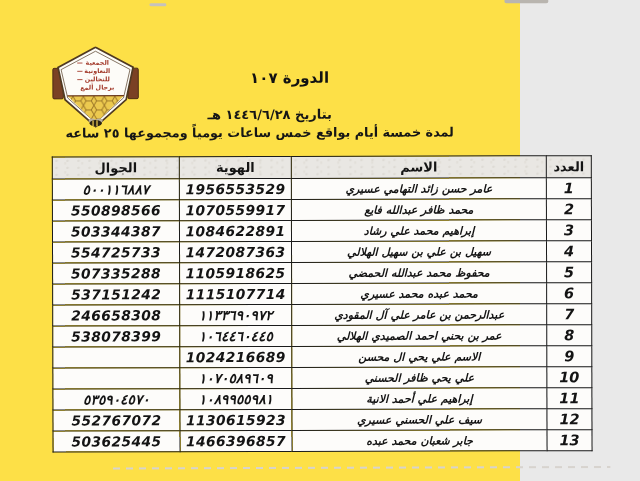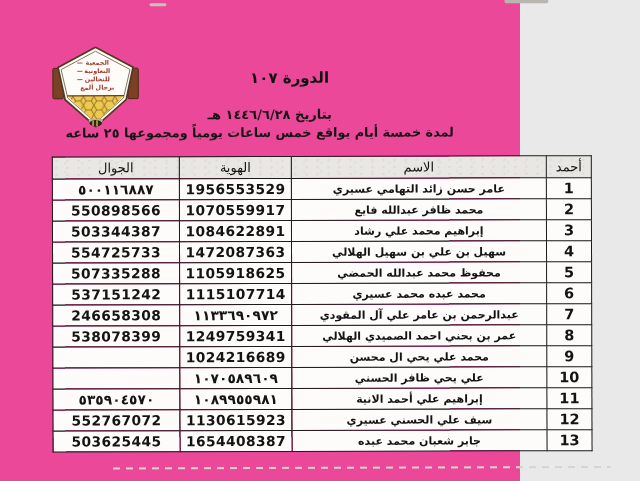--- a/index.html
+++ b/index.html
@@ -3,21 +3,21 @@
 <meta charset="utf-8">
 <style>
   html,body{margin:0;padding:0;}
   body{
     width:640px;height:481px;overflow:hidden;
     background:#e9e9e9;
     font-family:"DejaVu Sans","Liberation Sans",sans-serif;
   }
   .sheet{
     position:relative;width:520px;height:481px;
-    background:#ec4899;
+    background:#fde047;
     color:#141414;
   }
   .sheet-inner{
     position:absolute;inset:0;
     transform:rotate(-0.15deg);
   }
   
   .artifact{position:absolute;border-radius:2px;}
   .artifact-1{left:150px;top:3px;width:17px;height:3px;background:#c6c2bd;}
   .artifact-2{left:505px;top:0;width:44px;height:4px;background:#b9b5af;}
@@ -49,27 +49,27 @@
     position:absolute;left:52px;top:156px;width:539px;
     border-collapse:collapse;table-layout:fixed;
     direction:rtl;
   }
   .roster th,.roster td{
     border:1.6px solid #1b1b1b;
     padding:0 2px;text-align:center;vertical-align:middle;
     overflow:hidden;white-space:nowrap;
   }
   .roster th{
-    height:21px;font-size:13px;font-weight:400;
+    height:21px;font-size:13px;font-weight:700;
     background:#e9e7e3;
     background-image:radial-gradient(circle at 30% 40%, #dedbd5 0 1px, transparent 1.5px),
                      radial-gradient(circle at 70% 60%, #e2dfd9 0 1px, transparent 1.5px);
     background-size:11px 7px,17px 9px;
   }
-  .roster td{height:20px;font-weight:700;background:#fdfcfa;}
+  .roster td{height:20px;font-weight:700;background:#fdfcfa;font-style:italic;}
   .col-number{width:45px;}
   .col-name{width:255px;}
   .col-id{width:112px;}
   .col-mobile{width:127px;}
   td.cell-number{font-size:14.5px;font-family:"DejaVu Sans","Liberation Sans",sans-serif;}
   td.cell-name{font-size:11px;}
   td.cell-id,td.cell-mobile{font-size:13.8px;letter-spacing:.4px;}
 </style>
 </head>
 <body>
@@ -130,21 +130,21 @@
 
     <table class="roster">
       <colgroup>
         <col class="col-number">
           <col class="col-name">
           <col class="col-id">
           <col class="col-mobile">
       </colgroup>
       <thead>
         <tr>
-          <th dir="rtl">أحمد</th>
+          <th dir="rtl">العدد</th>
           <th dir="rtl">الاسم</th>
           <th dir="rtl">الهوية</th>
           <th dir="rtl">الجوال</th>
         </tr>
       </thead>
       <tbody id="roster-body">
           <tr>
             <td class="cell-number" dir="rtl">1</td>
             <td class="cell-name" dir="rtl">عامر حسن زائد التهامي عسيري</td>
             <td class="cell-id" dir="rtl">1956553529</td>
@@ -182,26 +182,26 @@
           </tr>
           <tr>
             <td class="cell-number" dir="rtl">7</td>
             <td class="cell-name" dir="rtl">عبدالرحمن بن عامر علي آل المقودي</td>
             <td class="cell-id" dir="rtl">١١٣٣٦٩٠٩٧٢</td>
             <td class="cell-mobile" dir="rtl">246658308</td>
           </tr>
           <tr>
             <td class="cell-number" dir="rtl">8</td>
             <td class="cell-name" dir="rtl">عمر بن بحني احمد الصميدي الهلالي</td>
-            <td class="cell-id" dir="rtl">1249759341</td>
+            <td class="cell-id" dir="rtl">١٠٦٤٤٦٠٤٤٥</td>
             <td class="cell-mobile" dir="rtl">538078399</td>
           </tr>
           <tr>
             <td class="cell-number" dir="rtl">9</td>
-            <td class="cell-name" dir="rtl">محمد علي يحي ال محسن</td>
+            <td class="cell-name" dir="rtl">الاسم علي يحي ال محسن</td>
             <td class="cell-id" dir="rtl">1024216689</td>
             <td class="cell-mobile" dir="rtl"></td>
           </tr>
           <tr>
             <td class="cell-number" dir="rtl">10</td>
             <td class="cell-name" dir="rtl">علي يحي ظافر الحسني</td>
             <td class="cell-id" dir="rtl">١٠٧٠٥٨٩٦٠٩</td>
             <td class="cell-mobile" dir="rtl"></td>
           </tr>
           <tr>
@@ -212,20 +212,20 @@
           </tr>
           <tr>
             <td class="cell-number" dir="rtl">12</td>
             <td class="cell-name" dir="rtl">سيف علي الحسني عسيري</td>
             <td class="cell-id" dir="rtl">1130615923</td>
             <td class="cell-mobile" dir="rtl">552767072</td>
           </tr>
           <tr>
             <td class="cell-number" dir="rtl">13</td>
             <td class="cell-name" dir="rtl">جابر شعبان محمد عبده</td>
-            <td class="cell-id" dir="rtl">1654408387</td>
+            <td class="cell-id" dir="rtl">1466396857</td>
             <td class="cell-mobile" dir="rtl">503625445</td>
           </tr>
         </tbody>
     </table>
 
   </div>
 </div>
 
 </body></html>

